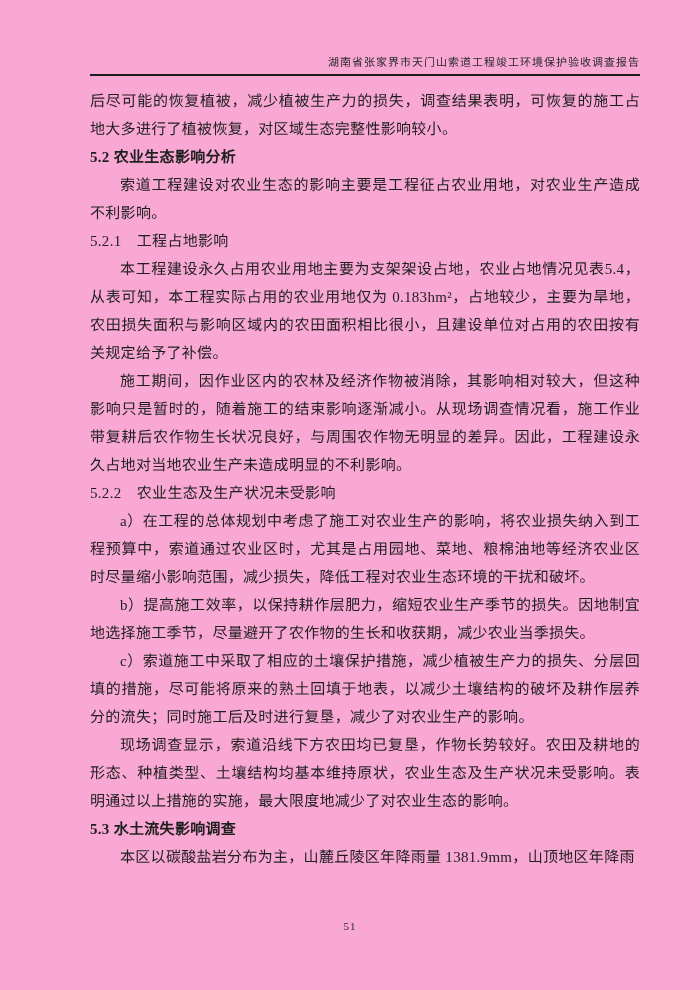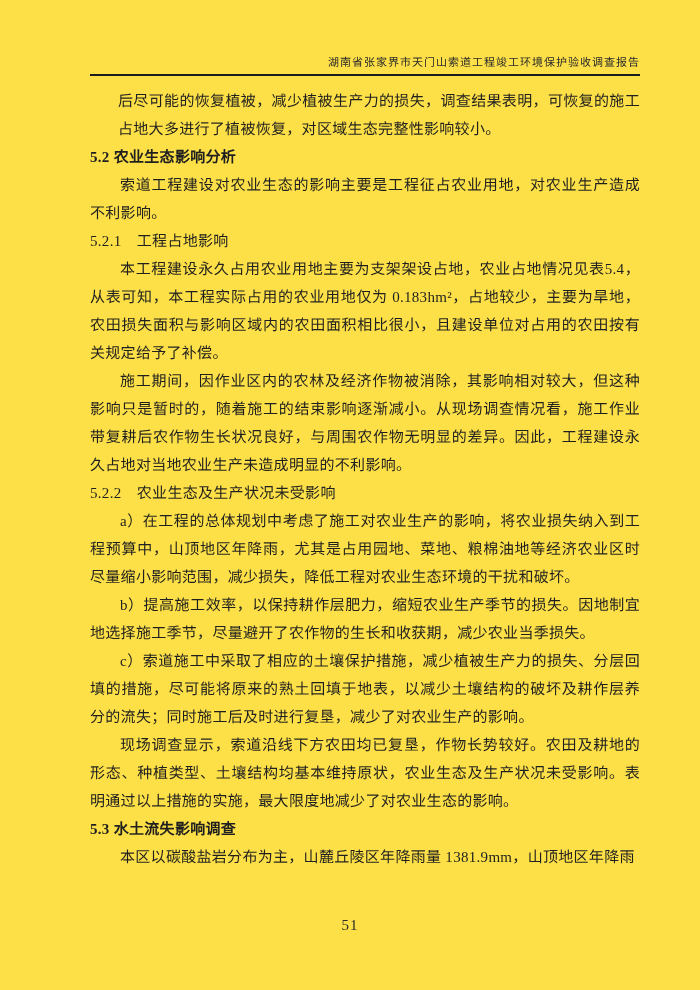--- a/index.html
+++ b/index.html
@@ -4,21 +4,21 @@
 <style>
   html, body {
     margin: 0;
     padding: 0;
     background: #ffffff;
   }
   .page {
     position: relative;
     width: 700px;
     height: 990px;
-    background: #fde047;
+    background: #f9a8d4;
     font-family: "Liberation Serif", "DejaVu Serif", serif;
     color: #1f1f1f;
     overflow: hidden;
     box-sizing: border-box;
   }
   .header {
     margin: 0 60px 0 90px;
     padding-top: 55px;
   }
   .header-title {
@@ -56,31 +56,30 @@
   }
   .heading-3 {
     font-weight: normal;
     text-align: left;
   }
   .para {
     text-indent: 2em;
   }
   .para.no-indent {
     text-indent: 0;
-    margin-left: 28px;
   }
   .footer {
     position: absolute;
     bottom: 56px;
     left: 0;
     width: 100%;
     text-align: center;
   }
   .page-number {
-    font-size: 15px;
+    font-size: 11px;
     color: #2a2a2a;
     letter-spacing: 1px;
   }
 </style>
 </head>
 <body>
 
 <div class="page">
 
   <div class="header">
@@ -97,21 +96,21 @@
 
     <h3 class="heading-3">5.2.1　工程占地影响</h3>
 
     <p class="para">本工程建设永久占用农业用地主要为支架架设占地，农业占地情况见表5.4，从表可知，本工程实际占用的农业用地仅为 0.183hm²，占地较少，主要为旱地，农田损失面积与影响区域内的农田面积相比很小，且建设单位对占用的农田按有关规定给予了补偿。</p>
 
     <p class="para">施工期间，因作业区内的农林及经济作物被消除，其影响相对较大，但这种影响只是暂时的，随着施工的结束影响逐渐减小。从现场调查情况看，施工作业带复耕后农作物生长状况良好，与周围农作物无明显的差异。因此，工程建设永久占地对当地农业生产未造成明显的不利影响。</p>
 
     <h3 class="heading-3">5.2.2　农业生态及生产状况未受影响</h3>
 
 
-    <p class="para">a）在工程的总体规划中考虑了施工对农业生产的影响，将农业损失纳入到工程预算中，山顶地区年降雨，尤其是占用园地、菜地、粮棉油地等经济农业区时尽量缩小影响范围，减少损失，降低工程对农业生态环境的干扰和破坏。</p>
+    <p class="para">a）在工程的总体规划中考虑了施工对农业生产的影响，将农业损失纳入到工程预算中，索道通过农业区时，尤其是占用园地、菜地、粮棉油地等经济农业区时尽量缩小影响范围，减少损失，降低工程对农业生态环境的干扰和破坏。</p>
 
     <p class="para">b）提高施工效率，以保持耕作层肥力，缩短农业生产季节的损失。因地制宜地选择施工季节，尽量避开了农作物的生长和收获期，减少农业当季损失。</p>
 
     <p class="para">c）索道施工中采取了相应的土壤保护措施，减少植被生产力的损失、分层回填的措施，尽可能将原来的熟土回填于地表，以减少土壤结构的破坏及耕作层养分的流失；同时施工后及时进行复垦，减少了对农业生产的影响。</p>
 
     <p class="para">现场调查显示，索道沿线下方农田均已复垦，作物长势较好。农田及耕地的形态、种植类型、土壤结构均基本维持原状，农业生态及生产状况未受影响。表明通过以上措施的实施，最大限度地减少了对农业生态的影响。</p>
 
     <h2 class="heading-2">5.3 水土流失影响调查</h2>
 
     <p class="para">本区以碳酸盐岩分布为主，山麓丘陵区年降雨量 1381.9mm，山顶地区年降雨</p>

